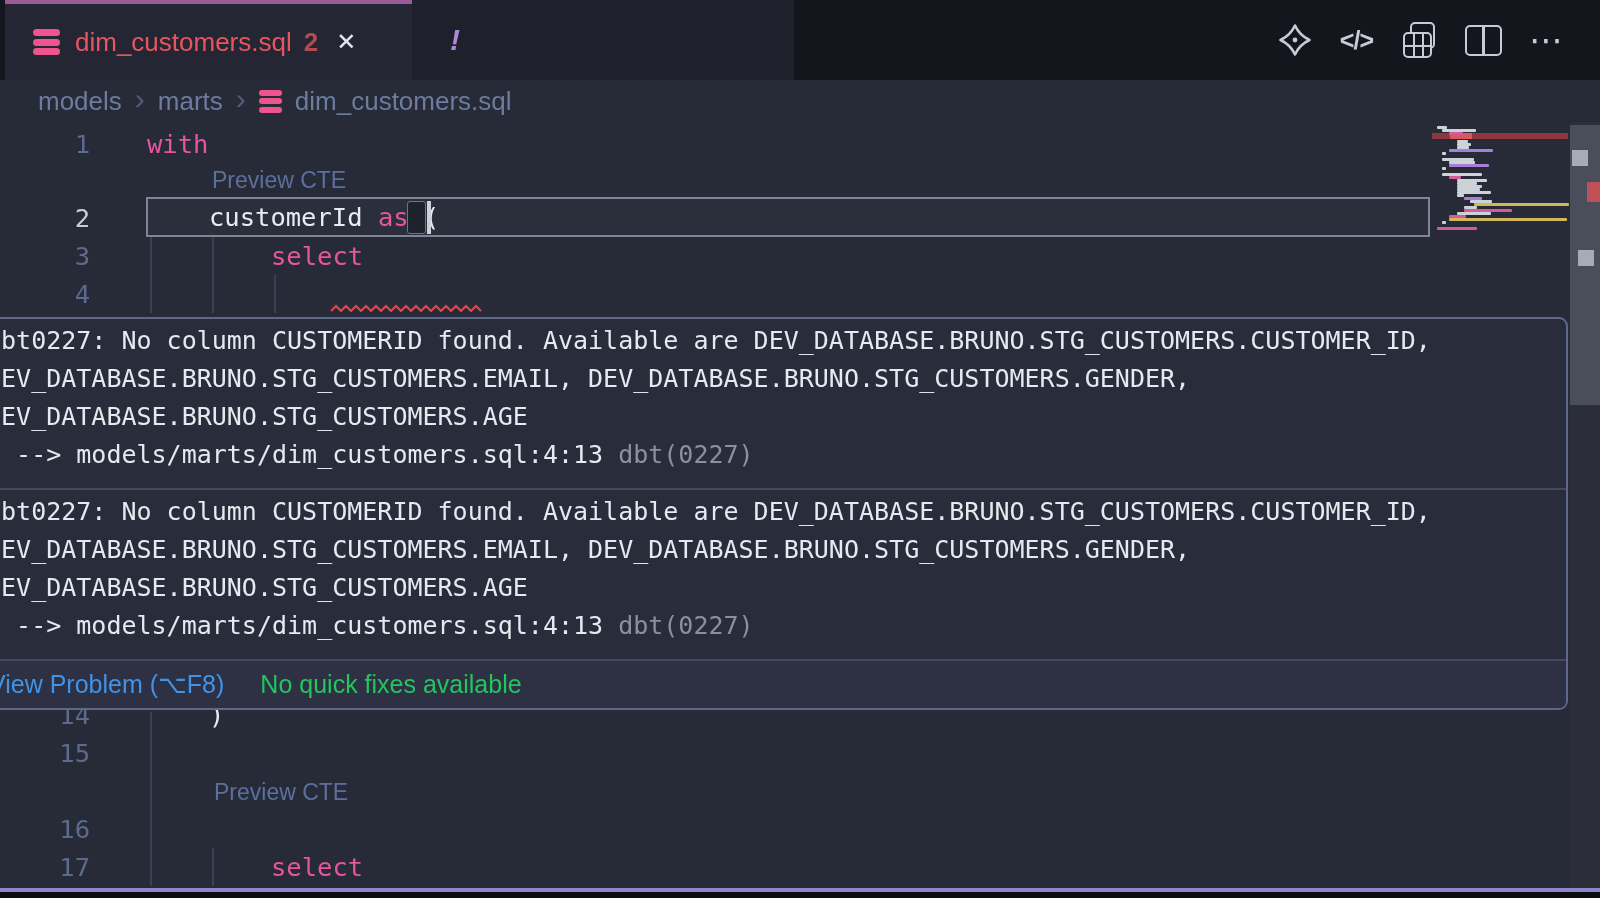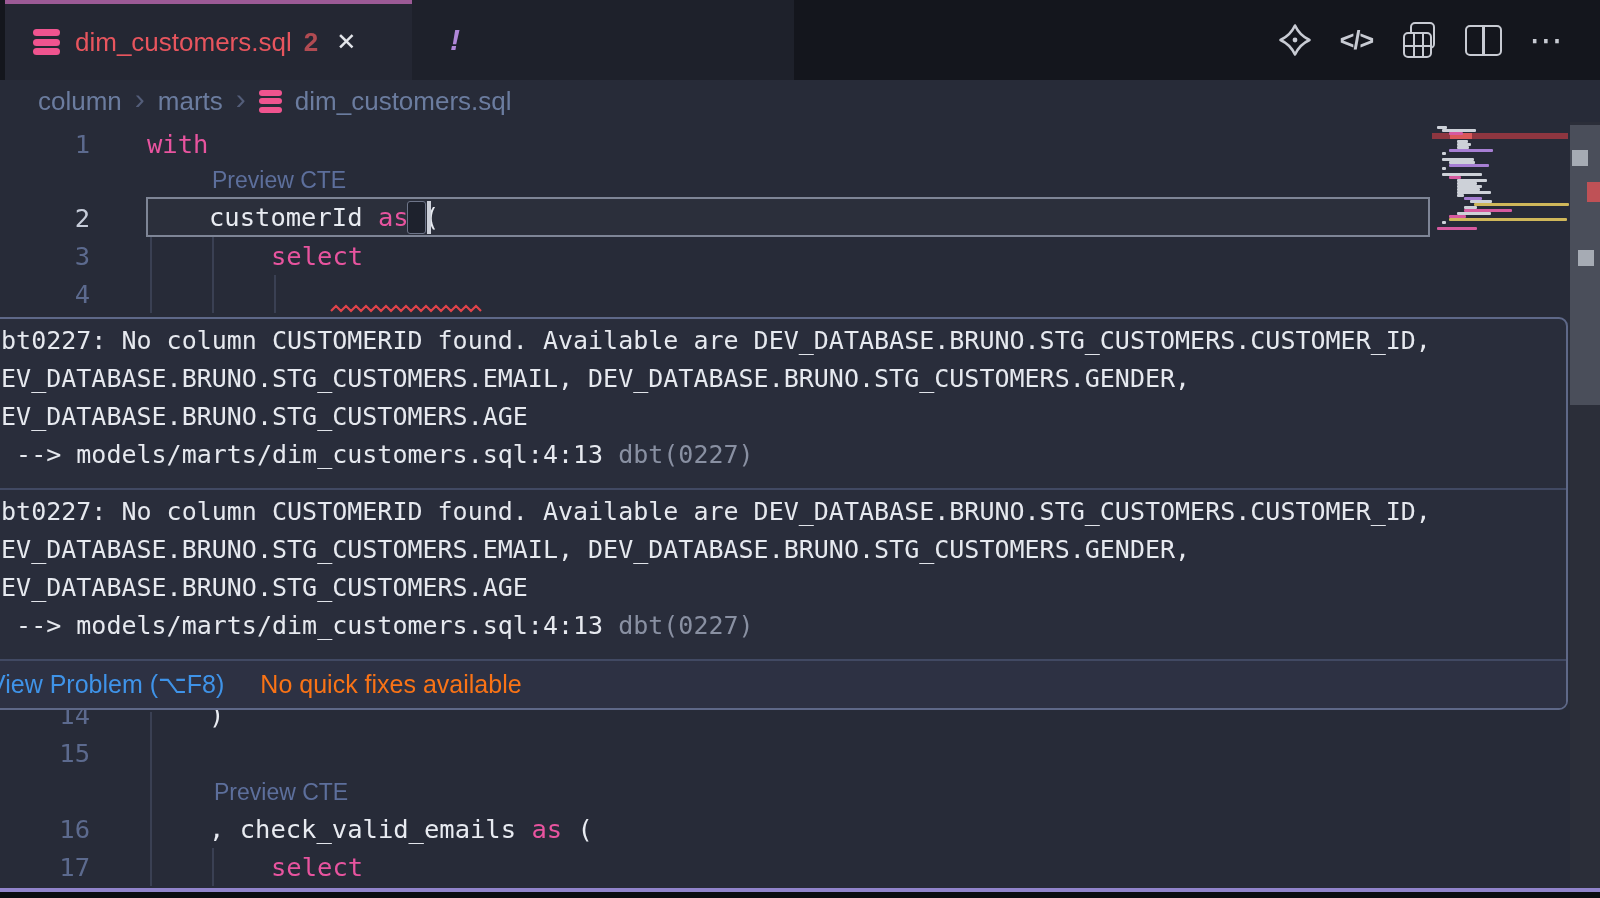--- a/index.html
+++ b/index.html
@@ -53,21 +53,21 @@
   .squiggle{position:absolute;left:330px;top:303px;}
 
   
   .hover{position:absolute;left:-17px;top:317px;width:1585px;height:393px;background:#292d3b;border:2px solid var(--c-hover_border,#5e6888);border-radius:9px;box-sizing:border-box;z-index:10;display:flex;flex-direction:column;overflow:hidden;}
   .hblock{padding:3px 0 14px 1px;}
   .hline{height:38px;line-height:38px;font-size:25px;color:#e6e9ef;white-space:pre;}
   .hgray{color:var(--c-hover_code_gray,#8990a2);}
   .hdivider{height:2px;background:#414963;}
   .hfooter{flex:1;background:#2d3143;border-top:2px solid #414963;display:flex;align-items:center;padding-left:4px;gap:36px;}
   .hlink{font-size:25px;color:var(--c-link,#3f93e8);cursor:pointer;}
-  .hmsg{font-size:25px;color:#f97316;text-align:center;}
+  .hmsg{font-size:25px;color:#22c55e;text-align:center;}
 
   
   .mmlayer{position:absolute;inset:0;pointer-events:none;}
   .mmline{position:absolute;height:2.6px;border-radius:1px;}
   .mm-errbar{position:absolute;left:1432px;top:133px;width:136px;height:6px;background:#8e3640;}
   .mm-errseg{position:absolute;left:1450px;top:133px;width:22px;height:6px;background:#da5858;}
   .ruler{position:absolute;left:1570px;top:122px;width:30px;height:776px;background:#2b2e39;}
   .thumb{position:absolute;left:1570px;top:125px;width:30px;height:280px;background:#4a4e5a;cursor:pointer;}
   .dec{position:absolute;}
 
@@ -114,21 +114,21 @@
           </span>
       </span>
       <span class="tbtn ic-split">
           <i></i>
         </span>
       <span class="tbtn ic-more">⋯</span>
     </div>
   </div>
 
   <div class="breadcrumb">
-    <span class="crumb">column</span>
+    <span class="crumb">models</span>
     <span class="chev">›</span>
     <span class="crumb">marts</span>
     <span class="chev">›</span>
     <span class="dbicon sm">
         <i></i>
         <i></i>
         <i></i>
       </span>
     <span class="crumb">dim_customers.sql</span>
   </div>
@@ -157,21 +157,20 @@
   <div class="guide" style="left:212px;top:237px;height:76px"></div>
   <div class="guide" style="left:274px;top:275px;height:38px"></div>
 
   <div class="num mono" style="top:696px">14</div>
   <div class="num mono" style="top:734px">15</div>
   <div class="num mono" style="top:810px">16</div>
   <div class="num mono" style="top:848px">17</div>
 
   <div class="row mono" style="top:696px;left:209px"><span>)</span></div>
   <div class="lens" style="top:775px;left:214px">Preview CTE</div>
-  <div class="row mono" style="top:810px;left:209px"><span>, check_valid_emails </span><span class="kw">as</span><span> (</span></div>
   <div class="row mono" style="top:848px;left:271px"><span class="kw">select</span></div>
 
   <div class="guide" style="left:150px;top:712px;height:174px"></div>
   <div class="guide" style="left:212px;top:848px;height:38px"></div>
 
   <div class="mmlayer" id="minimap">
     <div class="mm-errbar"></div>
     <div class="mm-errseg"></div>
   <div class="mmline" style="top: 126px; left: 1437px; width: 10px; background: rgb(205, 209, 216);"></div>
       <div class="mmline" style="top: 129px; left: 1442px; width: 34px; background: rgb(205, 209, 216);"></div>

